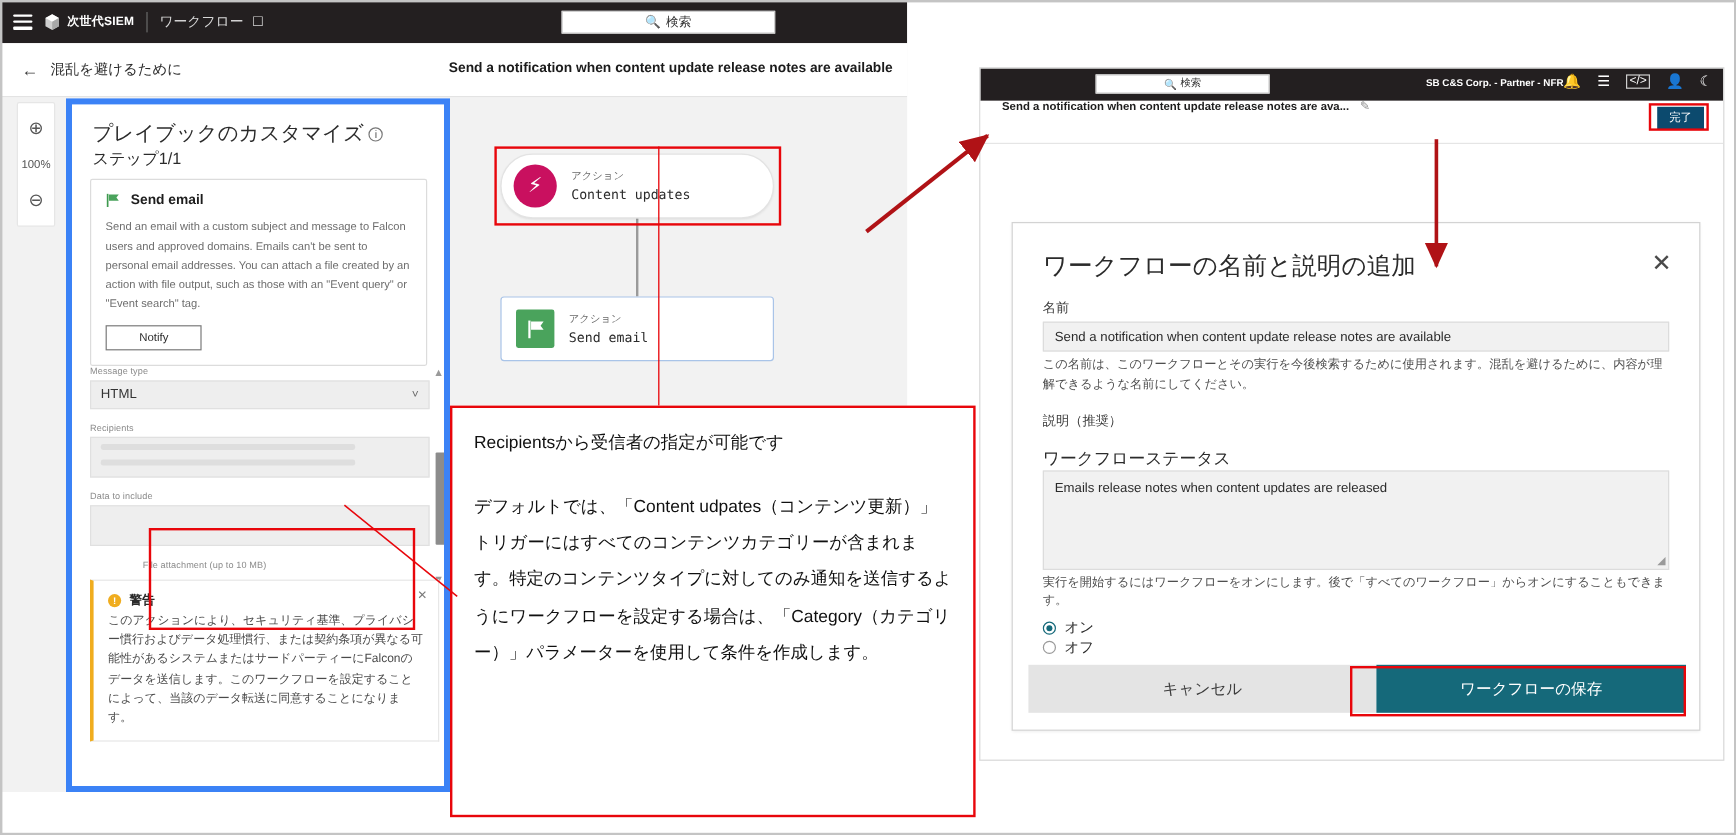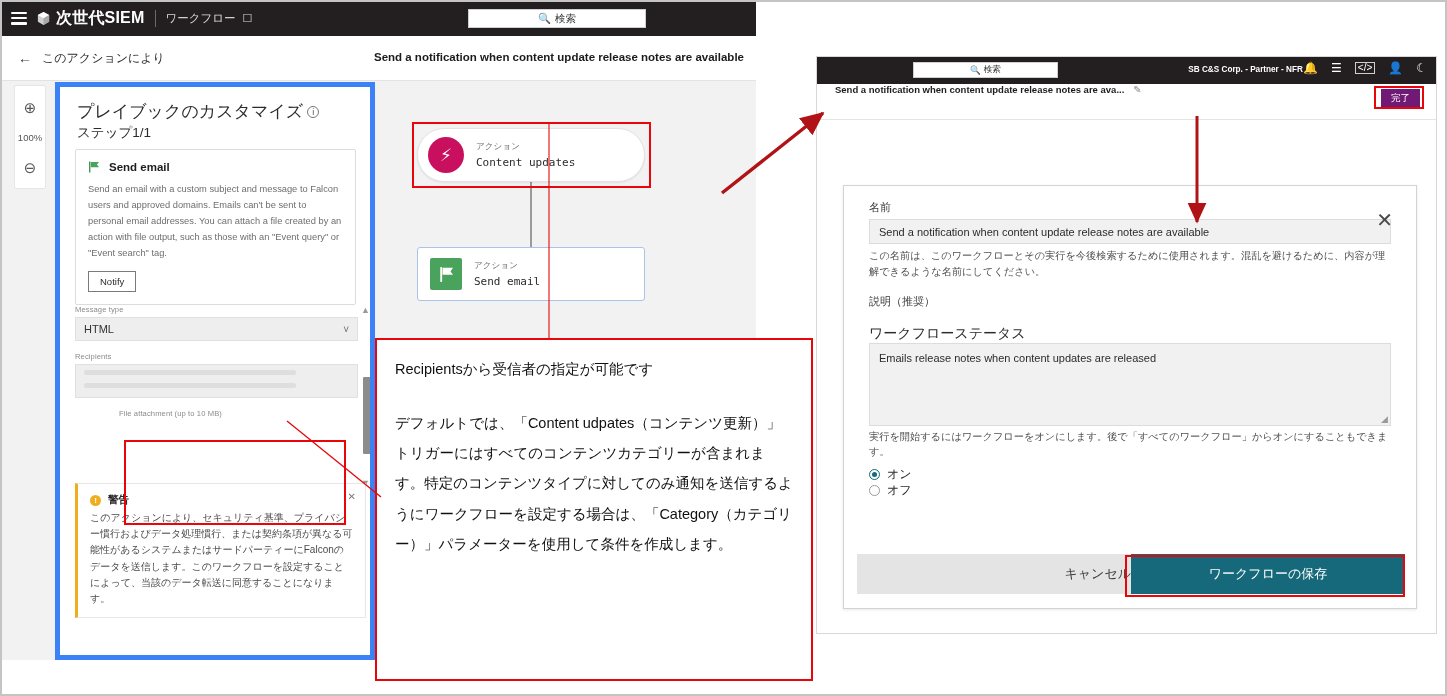--- a/index.html
+++ b/index.html
@@ -32,21 +32,21 @@
   }
   .hamburger {
     width: 16px; height: 13px;
     margin-left: 11px; margin-right: 9px;
     display: flex; flex-direction: column; justify-content: space-between;
     cursor: pointer;
   }
   .hamburger span { display:block; height: 2.6px; background: #ffffff; border-radius: 1px; }
   .brand-cube { width: 15px; height: 15px; margin-right: 5px; }
   .brand-name {
-    color: #ffffff; font-size: 16px; font-weight: bold; letter-spacing: .2px;
+    color: #ffffff; font-size: 10px; font-weight: bold; letter-spacing: .2px;
   }
   .topbar-div {
     width: 1px; height: 17px; background: #6a6a6a; margin: 0 10px;
   }
   .topbar-section { color: #d7d7d7; font-size: 11.5px; }
   .bookmark-ico { margin-left: 7px; color: #d7d7d7; font-size: 11px; }
   #left-search {
     position: absolute; left: 468px; top: 9px;
     width: 178px; height: 19px;
     background: #ffffff; border: 1px solid #cfcfcf;
@@ -100,21 +100,21 @@
   .act-head { display: flex; align-items: center; gap: 9px; }
   .flag-green { width: 12px; height: 12px; }
   #act-name { font-size: 11.5px; font-weight: bold; color: #1d1d1d; }
   #act-desc {
     margin-top: 9px; font-size: 9.3px; line-height: 1.72;
     color: #6e6e6e;
   }
   #notify-btn {
     margin-top: 9px; display: inline-block;
     border: 1px solid #7a7a7a; background: #fff;
-    font-size: 9.5px; color: #2b2b2b; padding: 4px 11px; cursor: pointer;
+    font-size: 9.5px; color: #2b2b2b; padding: 4px 27px; cursor: pointer;
   }
 
   #form-area { position: absolute; left: 0; top: 218px; width: 320px; }
   .field { margin: 0 22px 0 15px; }
   .field-label { font-size: 7.6px; color: #8b8b8b; margin-bottom: 3px; letter-spacing: .1px; }
   .field-input {
     background: #eeeeee; border: 1px solid #e0e0e0; height: 24px;
     display: flex; align-items: center; padding: 0 8px;
     font-size: 11px; color: #333;
   }
@@ -237,21 +237,21 @@
 
   #right-subbar {
     position: absolute; left: 0; top: 27px; width: 619px; height: 36px;
     background: #ffffff; border-bottom: 1px solid #e5e5e5;
     display: flex; 
   }
   #right-wf-name { margin-left: 18px; font-size: 9.5px; font-weight: bold; color: #1d1d1d; }
   .pencil-ico { margin-left: 9px; font-size: 10px; color: #8a8a8a; }
   #done-btn {
     position: absolute; right: 16px; top: 5px;
-    background: #701a75; color: #fff; font-size: 9.5px;
+    background: #0c4a6e; color: #fff; font-size: 9.5px;
     padding: 3px 10px; cursor: pointer;
   }
   #red-hl-done {
     position: absolute; right: 12px; top: 2px;
     width: 50px; height: 23px; border: 2.2px solid #e8060b; pointer-events: none;
   }
 
   #dialog {
     position: absolute; left: 26px; top: 128px;
     width: 574px; height: 424px;
@@ -297,21 +297,21 @@
   #red-hl-on {
     position: absolute; left: 21px; top: 370px;
     width: 70px; height: 19px; border: 2.2px solid #e8060b; pointer-events: none;
   }
   #dlg-footer {
     position: absolute; left: 13px; bottom: 14px;
     width: 548px; display: flex;
   }
   .dlg-btn-sec {
     flex: 1; background: #e4e4e4; color: #3c3c3c; font-size: 13px;
-    text-align: right; padding: 11px 0; cursor: pointer;
+    text-align: center; padding: 11px 16px; cursor: pointer;
   }
   .dlg-btn-pri {
     flex: 1; background: #15697a; color: #ffffff; font-size: 13px;
     text-align: center; padding: 11px 0; cursor: pointer;
   }
   #red-hl-save {
     position: absolute; right: 11px; bottom: 11px;
     width: 280px; height: 42px; border: 2.5px solid #e8060b; pointer-events: none;
   }
 
@@ -346,21 +346,21 @@
       <span class="topbar-section">ワークフロー</span>
       <span class="bookmark-ico">☐</span>
       <div id="left-search">
         <span>🔍</span>
         <span>検索</span>
       </div>
     </div>
 
     <div id="left-subbar">
       <span class="back-arrow">←</span>
-      <span id="left-breadcrumb">このアクションにより</span>
+      <span id="left-breadcrumb">混乱を避けるために</span>
       <span id="left-wf-title">Send a notification when content update release notes are available</span>
     </div>
 
     <div id="zoom-rail">
       <span class="zoom-btn">⊕</span>
       <span id="zoom-level">100%</span>
       <span class="zoom-btn">⊖</span>
     </div>
 
     <div id="playbook-card">
@@ -397,20 +397,24 @@
         <div class="field" style="margin-top:11px;">
           <div class="field-label">Recipients</div>
           <div class="field-input tall">
             <div style="width:100%;">
               <div class="ghost-line" style="width:80%;"></div>
               <div class="ghost-line" style="width:80%;margin-top:8px;"></div>
             </div>
           </div>
         </div>
 
+        <div class="field" style="margin-top:11px;">
+          <div class="field-label">Data to include</div>
+          <div class="field-input tall"></div>
+        </div>
 
         <div class="field" style="margin-top:11px;padding-left:44px;">
           <div class="field-label">File attachment (up to 10 MB)</div>
         </div>
       </div>
 
       <div id="warn-box">
         <span id="warn-close">✕</span>
         <div class="warn-head">
           <span class="warn-ico">!</span>
@@ -475,20 +479,21 @@
     </div>
 
     <div id="right-subbar">
       <span id="right-wf-name">Send a notification when content update release notes are ava...</span>
       <span class="pencil-ico">✎</span>
       <div id="done-btn">完了</div>
       <div id="red-hl-done"></div>
     </div>
 
     <div id="dialog">
+      <h2 id="dlg-title">ワークフローの名前と説明の追加</h2>
       <span id="dlg-close">✕</span>
 
       <div class="dlg-label">名前</div>
       <div class="dlg-input">
         <span>Send a notification when content update release notes are available</span>
       </div>
       <div class="dlg-help">この名前は、このワークフローとその実行を今後検索するために使用されます。混乱を避けるために、内容が理解できるような名前にしてください。</div>
 
       <div class="dlg-label">説明（推奨）</div>
       <div id="status-head">ワークフローステータス</div>

